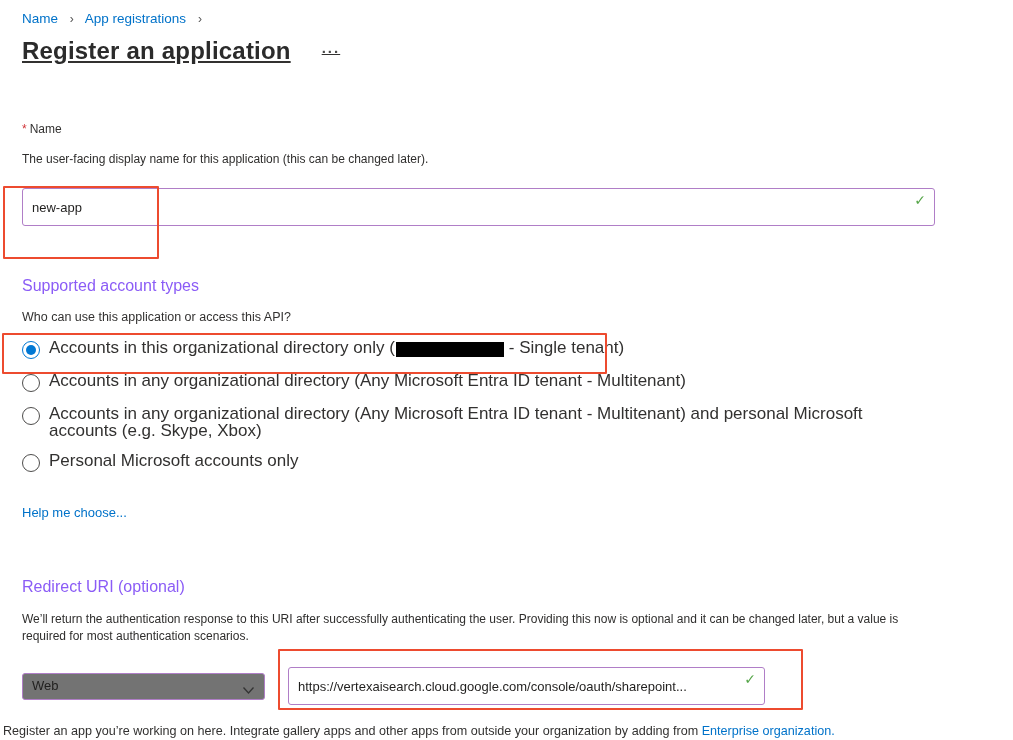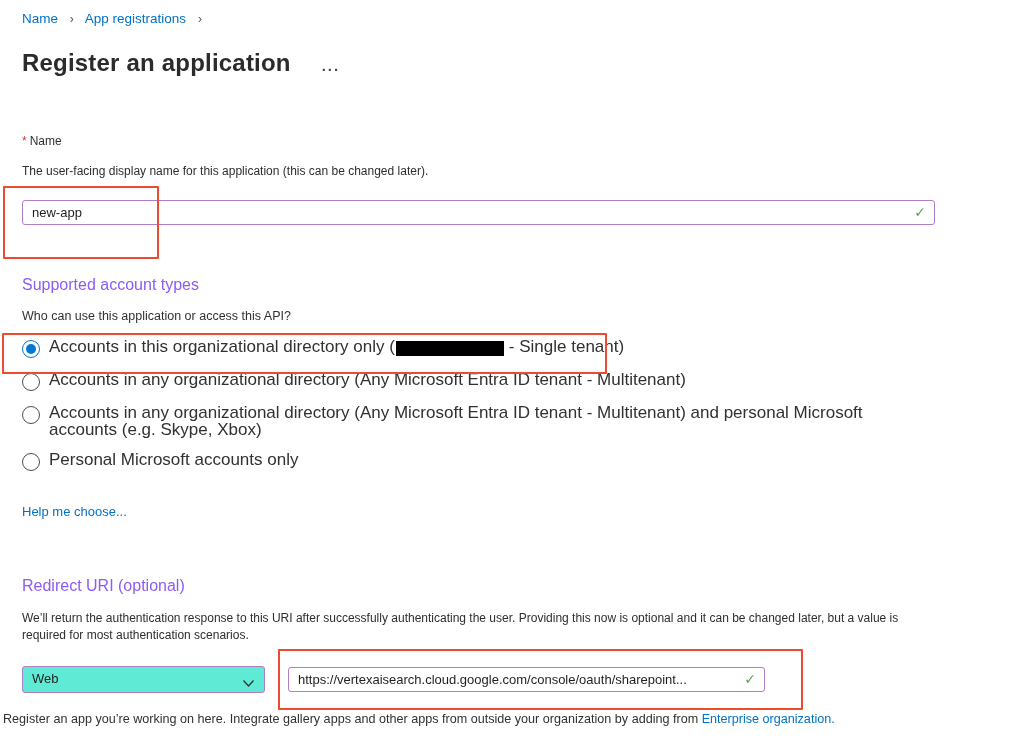--- a/index.html
+++ b/index.html
@@ -14,51 +14,51 @@
   html,body{margin:0;padding:0;background:#ffffff;}
   body{font-family:"Liberation Sans","DejaVu Sans",sans-serif;color:var(--text-dark);}
   .page{position:relative;width:1013px;height:740px;overflow:hidden;background:#fff;}
 
   
   .breadcrumb{padding:11px 0 0 22px;font-size:13.5px;}
   .breadcrumb a{color:var(--accent-blue);text-decoration:none;cursor:pointer;}
   .breadcrumb .sep{color:#555;margin:0 8px;font-size:12px;}
 
   
-  .title-row{display:flex;align-items:center;margin:23px 0 0 22px;}
+  .title-row{display:flex;align-items:flex-start;margin:11px 0 0 22px;text-decoration:underline;}
   .title-row h1{font-size:24px;font-weight:bold;margin:0;letter-spacing:0.2px;color:#2b2b2b;}
   .ellipsis{margin-left:31px;color:#4a4a4a;font-size:15px;letter-spacing:2px;font-weight:bold;cursor:pointer;line-height:10px;padding-top:6px;}
 
   
   .field-label{margin:57px 0 0 22px;font-size:12px;}
   .req{color:var(--required-red);margin-right:3px;}
   .desc{margin:15px 0 0 22px;font-size:12px;max-width:898px;line-height:17px;color:#2f2e2d;}
 
   
   .input-wrap{position:relative;margin:20px 0 0 22px;width:913px;}
-  .text-input{width:100%;height:25px;box-sizing:border-box;border:1.5px solid var(--input-purple);border-radius:3px;font-family:inherit;font-size:13px;padding:0 26px 0 9px;color:#201f1e;outline:none;}
+  .text-input{width:100%;height:38px;box-sizing:border-box;border:1.5px solid var(--input-purple);border-radius:3px;font-family:inherit;font-size:13px;padding:0 26px 0 9px;color:#201f1e;outline:none;}
   .check{position:absolute;right:9px;top:4px;color:var(--valid-green);font-size:14px;font-weight:bold;pointer-events:none;}
 
   .section-heading{margin:51px 0 0 22px;font-size:16px;color:#8b5cf6;}
   .question{margin:15px 0 12px 22px;font-size:12.5px;}
 
   
   .radio-list{margin:16px 0 0 22px;}
   .radio-row{display:flex;align-items:flex-start;margin-bottom:14px;cursor:pointer;}
   .radio{flex:0 0 auto;width:16px;height:16px;border:1px solid #4e4d4c;border-radius:50%;margin-top:1px;background:#fff;position:relative;}
   .radio.selected{border-color:#0078d4;}
   .radio.selected::after{content:"";position:absolute;left:3px;top:3px;width:10px;height:10px;border-radius:50%;background:#0078d4;}
   .radio-label{margin-left:9px;font-size:17px;line-height:16.5px;max-width:830px;}
   .redaction{display:inline-block;width:108px;height:15px;background:#000;vertical-align:text-bottom;margin:0 5px 0 1px;}
 
   .help-link{display:inline-block;margin:19px 0 0 22px;font-size:13px;color:var(--accent-blue);text-decoration:none;cursor:pointer;text-align:right;}
 
   
   .controls-row{display:flex;margin:22px 0 0 22px;align-items:center;}
-  .select{position:relative;width:243px;height:27px;box-sizing:border-box;border:1.5px solid var(--input-purple);border-radius:3px;font-size:13px;line-height:24px;padding-left:9px;color:#201f1e;cursor:pointer;background:#5eead4;}
+  .select{position:relative;width:243px;height:27px;box-sizing:border-box;border:1.5px solid var(--input-purple);border-radius:3px;font-size:13px;line-height:24px;padding-left:9px;color:#201f1e;cursor:pointer;background:#737373;}
   .select .chev{position:absolute;right:9px;top:7px;}
   .uri-wrap{position:relative;margin-left:23px;width:477px;}
   .uri-wrap .text-input{}
 
   
   .footer{margin:19px 0 0 3px;font-size:12.6px;white-space:nowrap;}
   .footer a{color:var(--accent-blue);text-decoration:none;cursor:pointer;}
 
   
   .annotation{position:absolute;border:2.5px solid var(--annotation-orange);background:transparent;pointer-events:none;border-radius:1px;}

